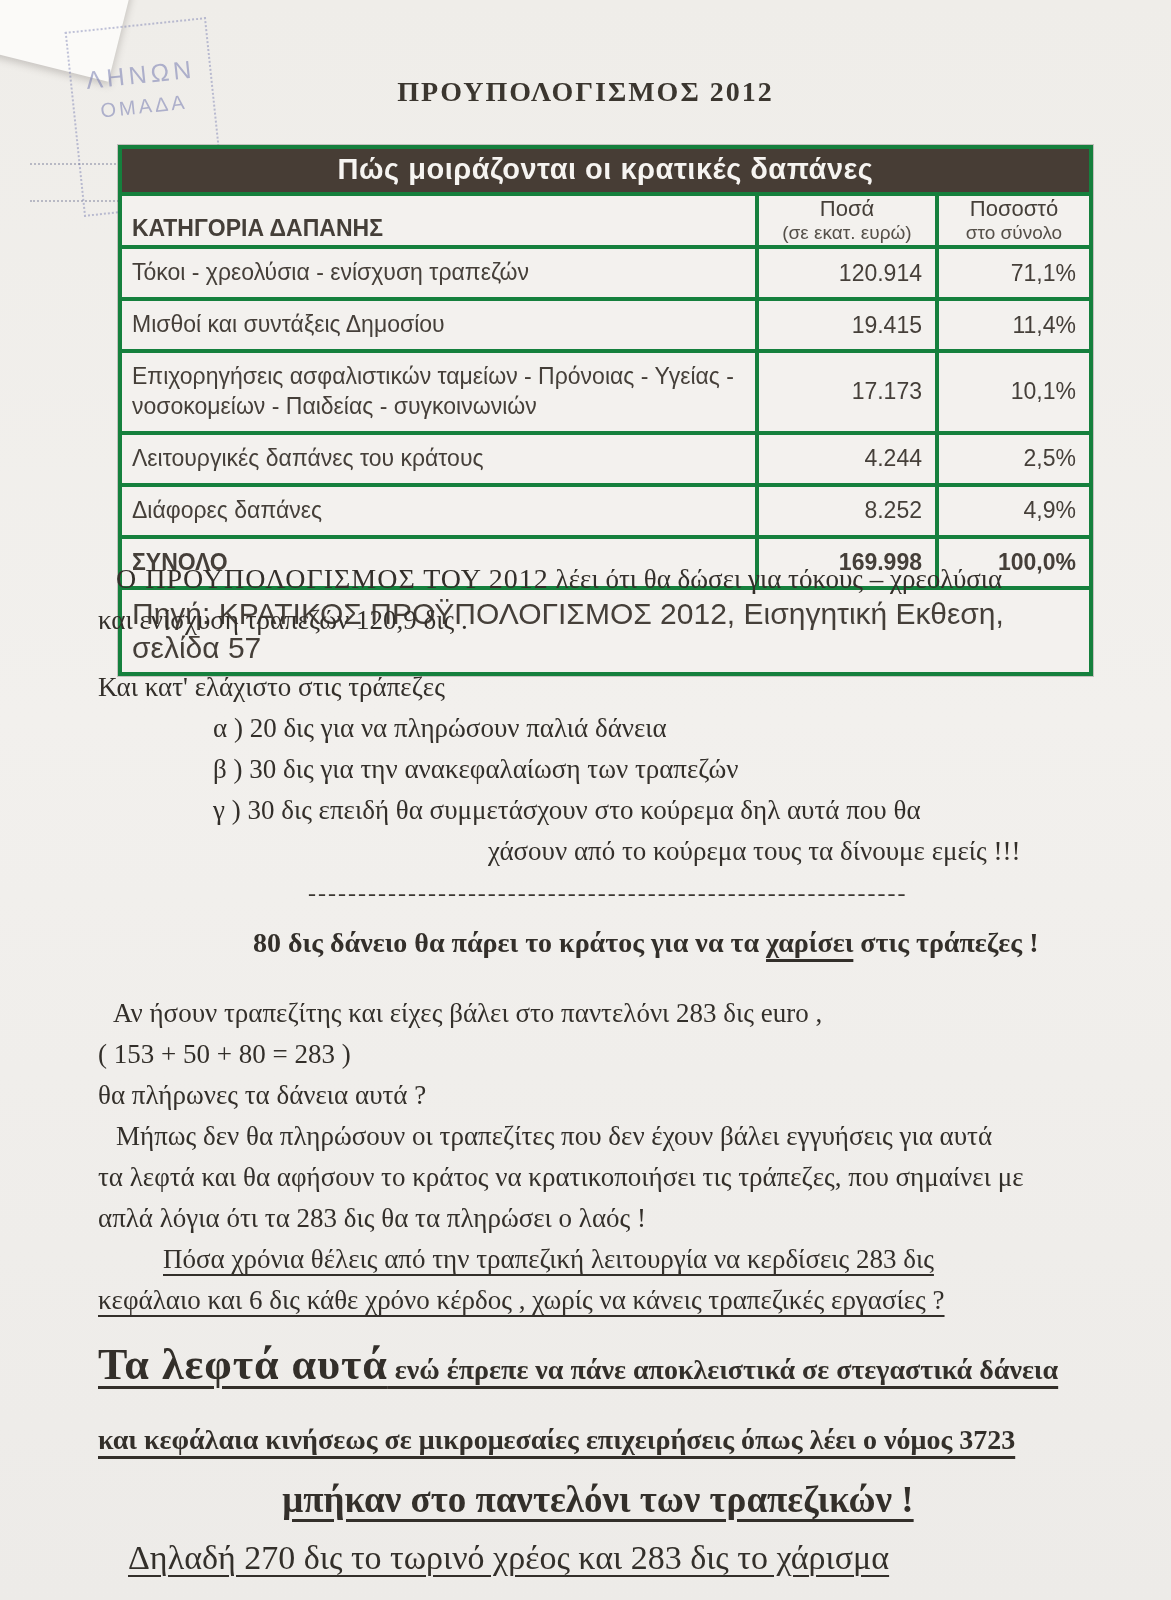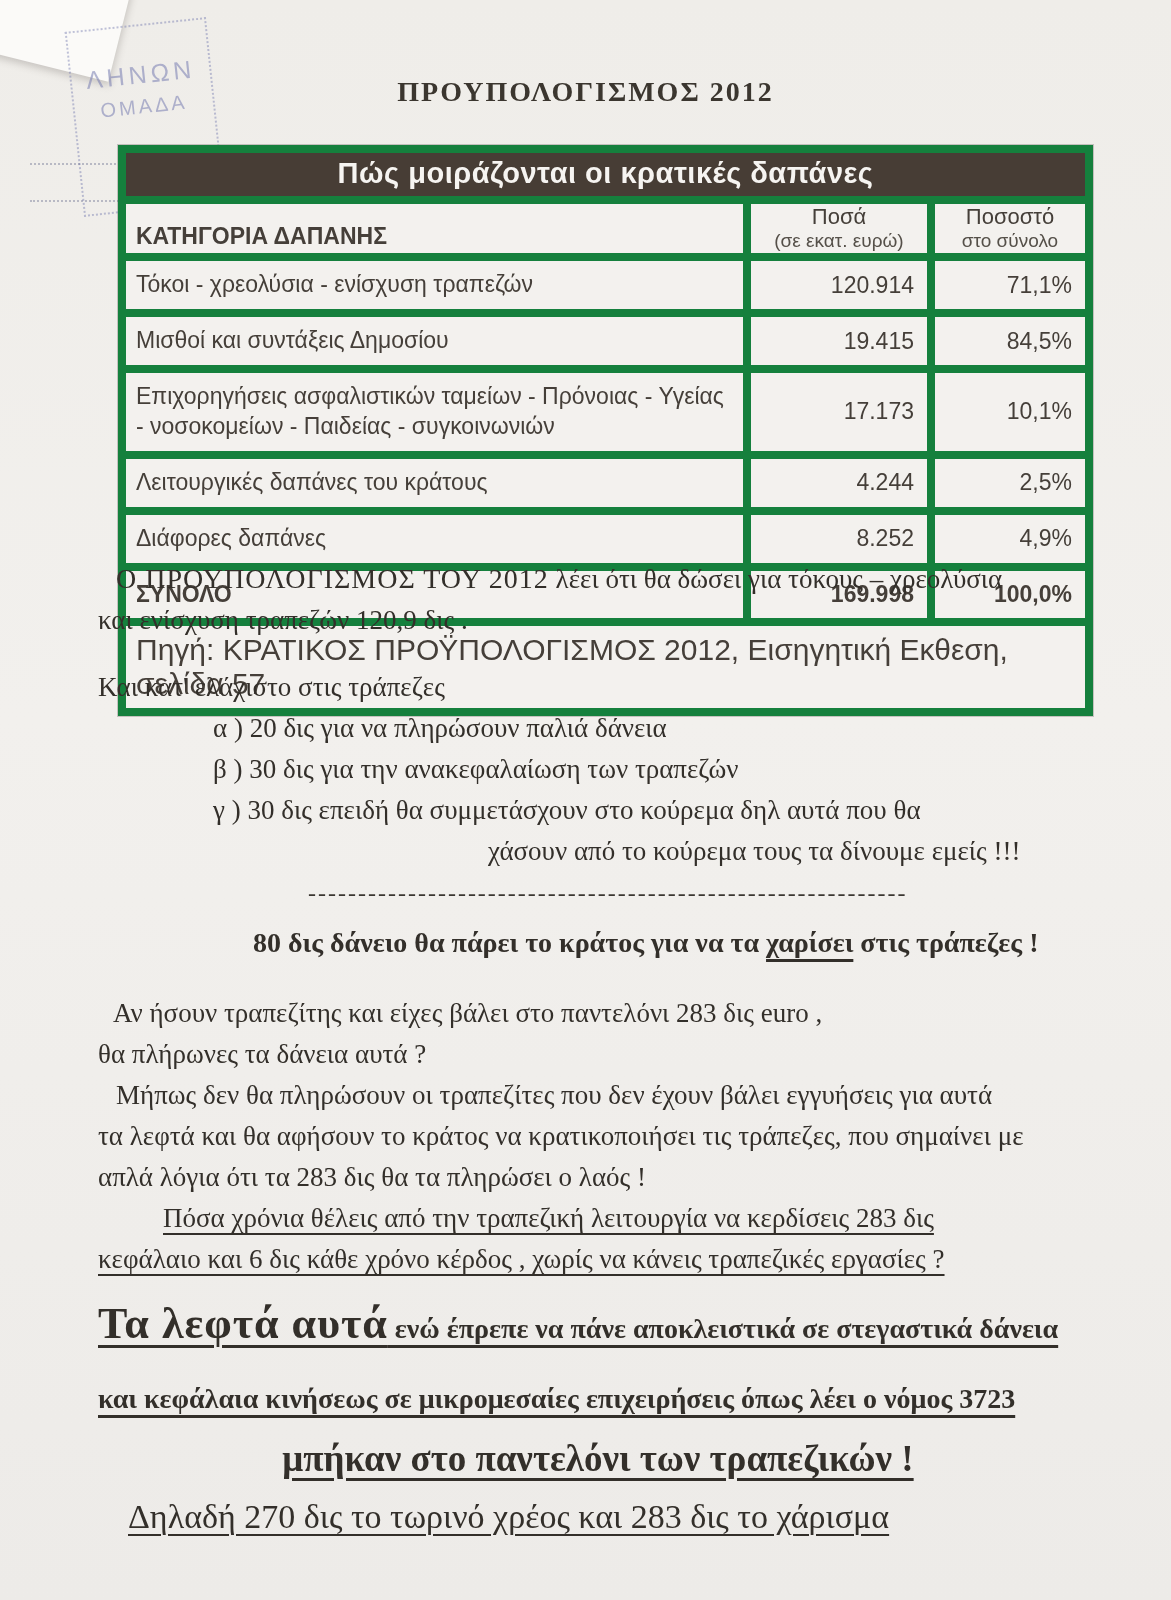--- a/index.html
+++ b/index.html
@@ -38,21 +38,21 @@
   }
 
   
   .budget-table{
     position:absolute;left:118px;top:145px;width:975px;
     border-collapse:collapse;
     font-family:"Liberation Sans",sans-serif;
     color:#453f39;background:#f3f1ee;
     box-shadow:0 0 0 1px rgba(60,55,50,.25);
   }
-  .budget-table th,.budget-table td{border:8px solid #15803d;}
+  .budget-table th,.budget-table td{border:4px solid #15803d;}
   .caption-cell{
     background:#473d35;color:#f6f4f1;
     font-size:29px;font-weight:bold;letter-spacing:.5px;
     padding:4px 0 6px 0;text-align:center;
   }
   .hdr-cat{
     text-align:left;font-weight:bold;font-size:23px;
     padding:16px 10px 1px 10px;vertical-align:middle;
   }
   .hdr-num{
@@ -120,21 +120,21 @@
       </th>
     </tr>
     <tr>
       <td class="cat-cell">Τόκοι - χρεολύσια - ενίσχυση  τραπεζών</td>
       <td class="num-cell">120.914</td>
       <td class="num-cell">71,1%</td>
     </tr>
     <tr>
       <td class="cat-cell">Μισθοί και συντάξεις Δημοσίου</td>
       <td class="num-cell">19.415</td>
-      <td class="num-cell">84,5%</td>
+      <td class="num-cell">11,4%</td>
     </tr>
     <tr>
       <td class="cat-cell">Επιχορηγήσεις ασφαλιστικών ταμείων -  Πρόνοιας - Υγείας - νοσοκομείων - Παιδείας - συγκοινωνιών</td>
       <td class="num-cell">17.173</td>
       <td class="num-cell">10,1%</td>
     </tr>
     <tr>
       <td class="cat-cell">Λειτουργικές δαπάνες του κράτους</td>
       <td class="num-cell">4.244</td>
       <td class="num-cell">2,5%</td>
@@ -165,20 +165,21 @@
     <div class="ln list-item">α )   20  δις  για να πληρώσουν  παλιά  δάνεια</div>
     <div class="ln list-item">β )   30  δις  για την ανακεφαλαίωση των τραπεζών</div>
     <div class="ln list-item">γ )   30  δις   επειδή θα συμμετάσχουν  στο κούρεμα δηλ αυτά που θα</div>
     <div class="ln list-cont">χάσουν από το κούρεμα τους τα δίνουμε εμείς !!!</div>
 
     <div class="ln dashes">------------------------------------------------------------</div>
 
     <div class="ln bold80"><span>80  δις   δάνειο θα πάρει το κράτος για να τα </span><span class="u">χαρίσει</span><span> στις τράπεζες !</span></div>
 
     <div class="ln ind15">Αν ήσουν τραπεζίτης και είχες βάλει στο παντελόνι  283 δις euro ,</div>
+    <div class="ln">(  153 + 50 + 80 = 283 )</div>
     <div class="ln">θα πλήρωνες τα δάνεια αυτά ?</div>
 
     <div class="ln ind18">Μήπως  δεν θα  πληρώσουν οι τραπεζίτες που δεν έχουν βάλει εγγυήσεις για αυτά</div>
     <div class="ln">τα λεφτά και θα αφήσουν το κράτος να κρατικοποιήσει τις τράπεζες, που σημαίνει με</div>
     <div class="ln">απλά λόγια ότι τα 283 δις θα τα πληρώσει ο λαός !</div>
 
     <div class="ln ind65"><span class="u-thin">Πόσα χρόνια θέλεις από την τραπεζική λειτουργία να κερδίσεις 283 δις</span></div>
     <div class="ln"><span class="u-thin">κεφάλαιο  και   6  δις κάθε χρόνο κέρδος , χωρίς να κάνεις τραπεζικές εργασίες ?</span></div>
 
     <div class="ln bigline"><span class="u biglead">Τα λεφτά αυτά</span><span class="u"> ενώ έπρεπε να πάνε αποκλειστικά σε στεγαστικά δάνεια</span></div>

